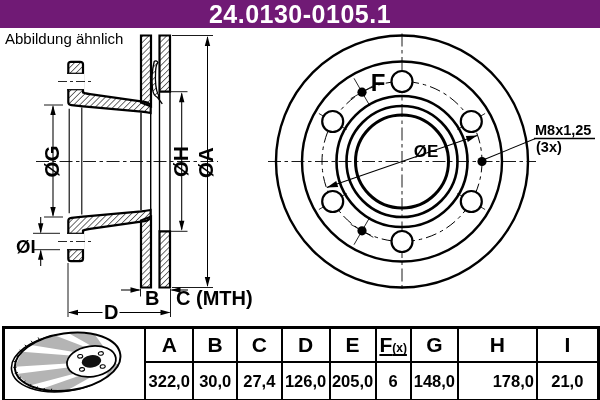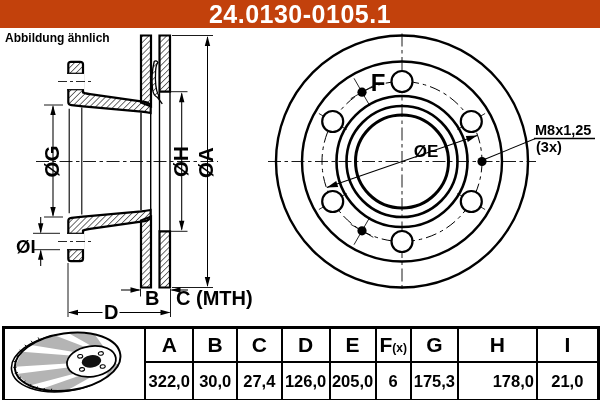--- a/index.html
+++ b/index.html
@@ -1,21 +1,21 @@
 <!DOCTYPE html>
 <html><head>
 <meta charset="utf-8">
 <style>
   html,body{margin:0;padding:0;width:600px;height:400px;overflow:hidden;background:#fff;
             font-family:"Liberation Sans",sans-serif;}
   #stage{position:relative;width:600px;height:400px;background:#fff;}
-  #topbar{position:absolute;left:0;top:0;width:600px;height:28px;background:#c2410c;
+  #topbar{position:absolute;left:0;top:0;width:600px;height:28px;background:#701a75;
           display:flex;align-items:center;justify-content:center;gap:42px;}
   #topbar .pn{color:#fff;font-weight:bold;font-size:25px;letter-spacing:0.5px;line-height:28px;}
-  #note{position:absolute;left:5px;top:32px;font-size:12px;font-weight:bold;color:#000;line-height:13px;}
+  #note{position:absolute;left:5px;top:32px;font-size:15px;font-weight:normal;color:#000;line-height:13px;}
   #drawing{position:absolute;left:0;top:28px;}
   #spec-table{position:absolute;left:2px;top:326px;border-collapse:collapse;table-layout:fixed;
               background:#fff;border:3px solid #000;}
   #spec-table td{border:2px solid #000;text-align:center;vertical-align:middle;padding:0;
                  color:#000;background:#fff;}
   #spec-table tr.hdr td{height:31px;font-size:21px;font-weight:bold;}
   #spec-table tr.val td{height:34px;font-size:16.5px;font-weight:bold;}
   #spec-table td .sub{font-size:12px;font-weight:bold;}
   #spec-table td.iconcell{padding:0;}
   svg text{fill:#000;stroke:none;font-family:"Liberation Sans",sans-serif;font-weight:bold;}
@@ -227,32 +227,32 @@
                 <ellipse cx="97.6" cy="29.3" rx="2.6" ry="1.8"></ellipse>
               </g>
             </g>
           </svg>
         </td>
       <td style="width: 50px;"><span>A</span></td>
           <td style="width: 48px;"><span>B</span></td>
           <td style="width: 50px;"><span>C</span></td>
           <td style="width: 49px;"><span>D</span></td>
           <td style="width: 46px;"><span>E</span></td>
-          <td style="width: 37px;"><span>F</span><span class="sub">(x)</span></td>
+          <td style="width: 37px; text-decoration: underline;"><span>F</span><span class="sub">(x)</span></td>
           <td style="width: 48px;"><span>G</span></td>
           <td style="width: 47px;"><span>H</span></td>
           <td style="width: 78px;"><span>I</span></td>
         </tr>
       <tr class="val">
           <td style="width: 50px; margin-top: 28px;">322,0</td>
           <td style="width: 48px;">30,0</td>
           <td style="width: 50px; margin-left: 36px;">27,4</td>
           <td style="width: 49px; border-radius: 15px;">126,0</td>
           <td style="width: 46px; text-align: center;">205,0</td>
           <td style="width: 37px;">6</td>
-          <td style="width: 48px;">175,3</td>
+          <td style="width: 48px;">148,0</td>
           <td style="width: 47px; padding-left: 32px;">178,0</td>
           <td style="width: 78px; margin-left: 8px;">21,0</td>
         </tr>
     </tbody>
   </table>
 
 </div>
 
 </body></html>

